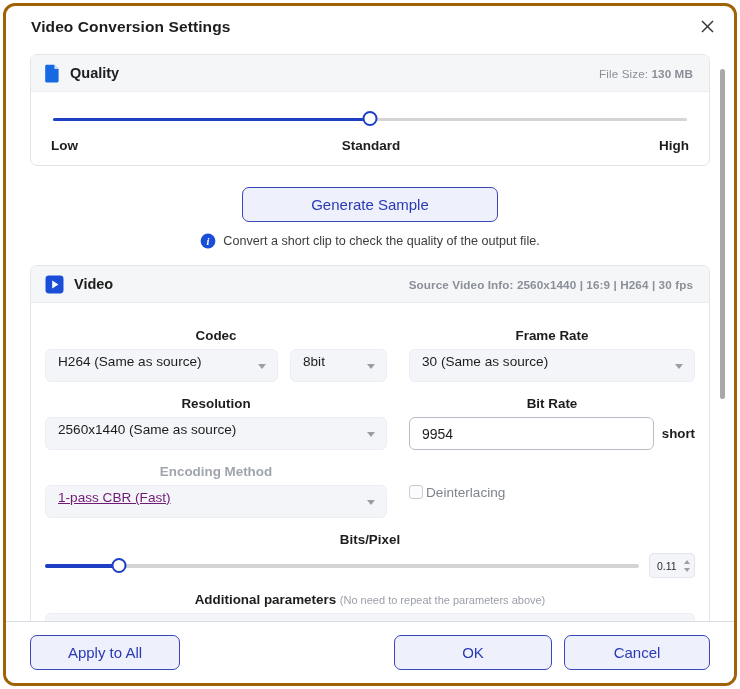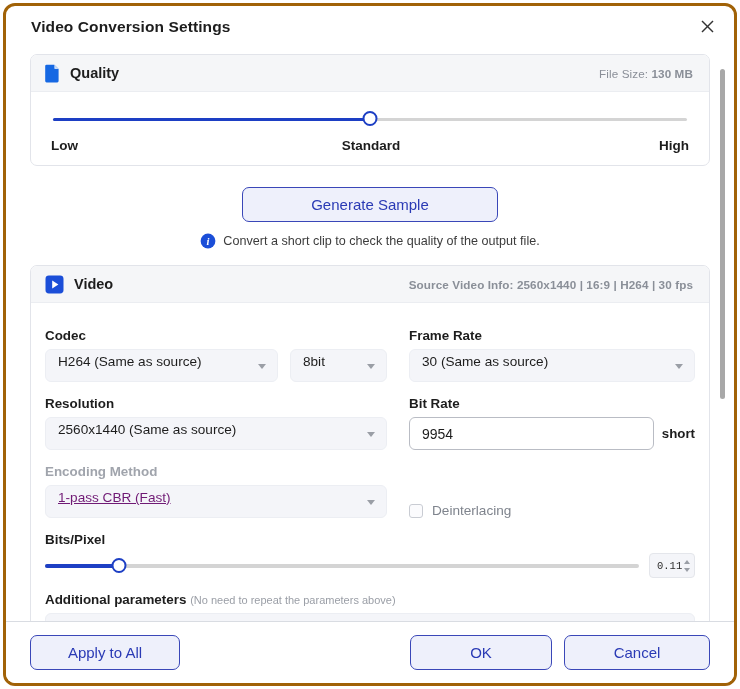--- a/index.html
+++ b/index.html
@@ -222,20 +222,21 @@
     display: grid;
     grid-template-columns: 342px 1fr;
     column-gap: 22px;
   }
   .field-label {
     font-size: 13.4px;
     font-weight: bold;
     color: #1d1d1d;
     margin-bottom: 6px;
     display: block;
+    text-align: center;
   }
   .field-label.muted { color: #a0a4ac; }
   .field-note {
     font-weight: normal;
     color: #9a9ea6;
     font-size: 11px;
   }
 
   .select {
     position: relative;
@@ -290,42 +291,41 @@
     font-size: 13.3px;
     font-weight: bold;
     color: #1d1d1d;
   }
 
   .row2 { margin-top: 14px; }
   .row3 { margin-top: 14px; }
 
   .check-row {
     display: flex;
-    align-items: flex-end;
-    gap: 9px;
+    align-items: flex-start;
+    gap: 3px;
     height: 33px;
   }
   .checkbox {
     width: 14px; height: 14px;
     border: 1.4px solid #c9ccd3;
     border-radius: 3px;
     background: #fbfbfd;
   }
   .check-label {
     font-size: 13.6px;
     color: #7f848d;
   }
 
   
   .bp-block { margin-top: 14px; }
   .bp-row {
     display: flex;
     align-items: center;
     gap: 10px;
-    font-family: Liberation Mono, monospace;
   }
   .bp-slider {
     position: relative;
     flex: 1 1 auto;
     height: 18px;
   }
   .bp-track {
     position: absolute;
     left: 0; right: 0; top: 7px;
     height: 4px;
@@ -402,21 +402,21 @@
     padding: 0 24px;
     background: #ffffff;
   }
   .footer-btn {
     height: 35px;
     display: flex;
     align-items: center;
     justify-content: center;
   }
   .btn-apply { width: 150px; }
-  .btn-ok { width: 142px; margin-left: auto; }
+  .btn-ok { width: 158px; margin-left: auto; }
   .btn-cancel { width: 146px; margin-left: 12px; }
 </style>
 </head>
 <body>
 
 <div class="dialog">
 
   <div class="titlebar">
     <span class="title-text">Video Conversion Settings</span>
     <div class="close-btn">

